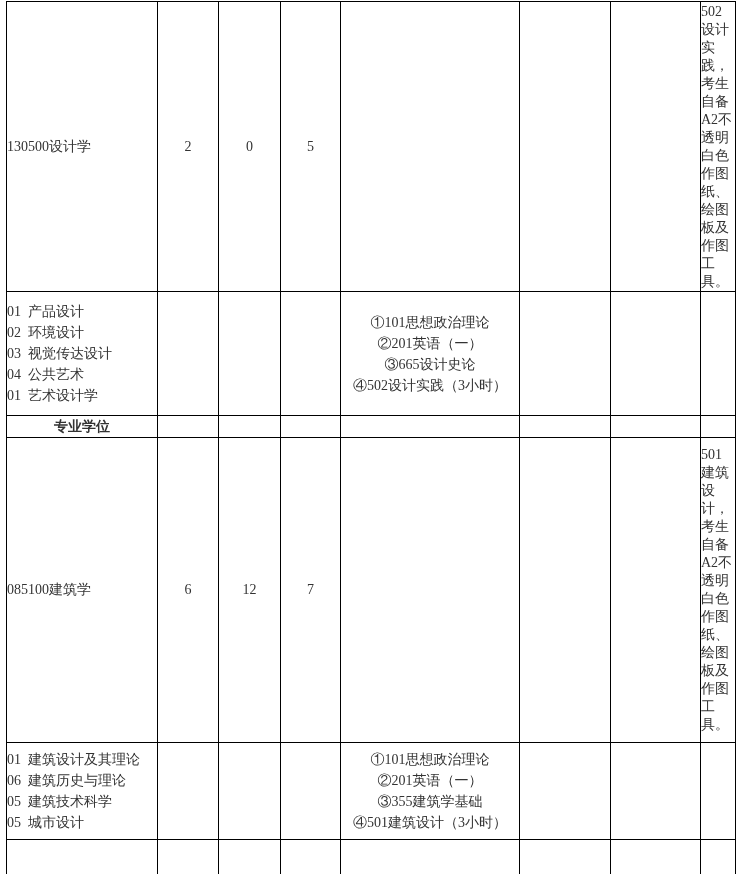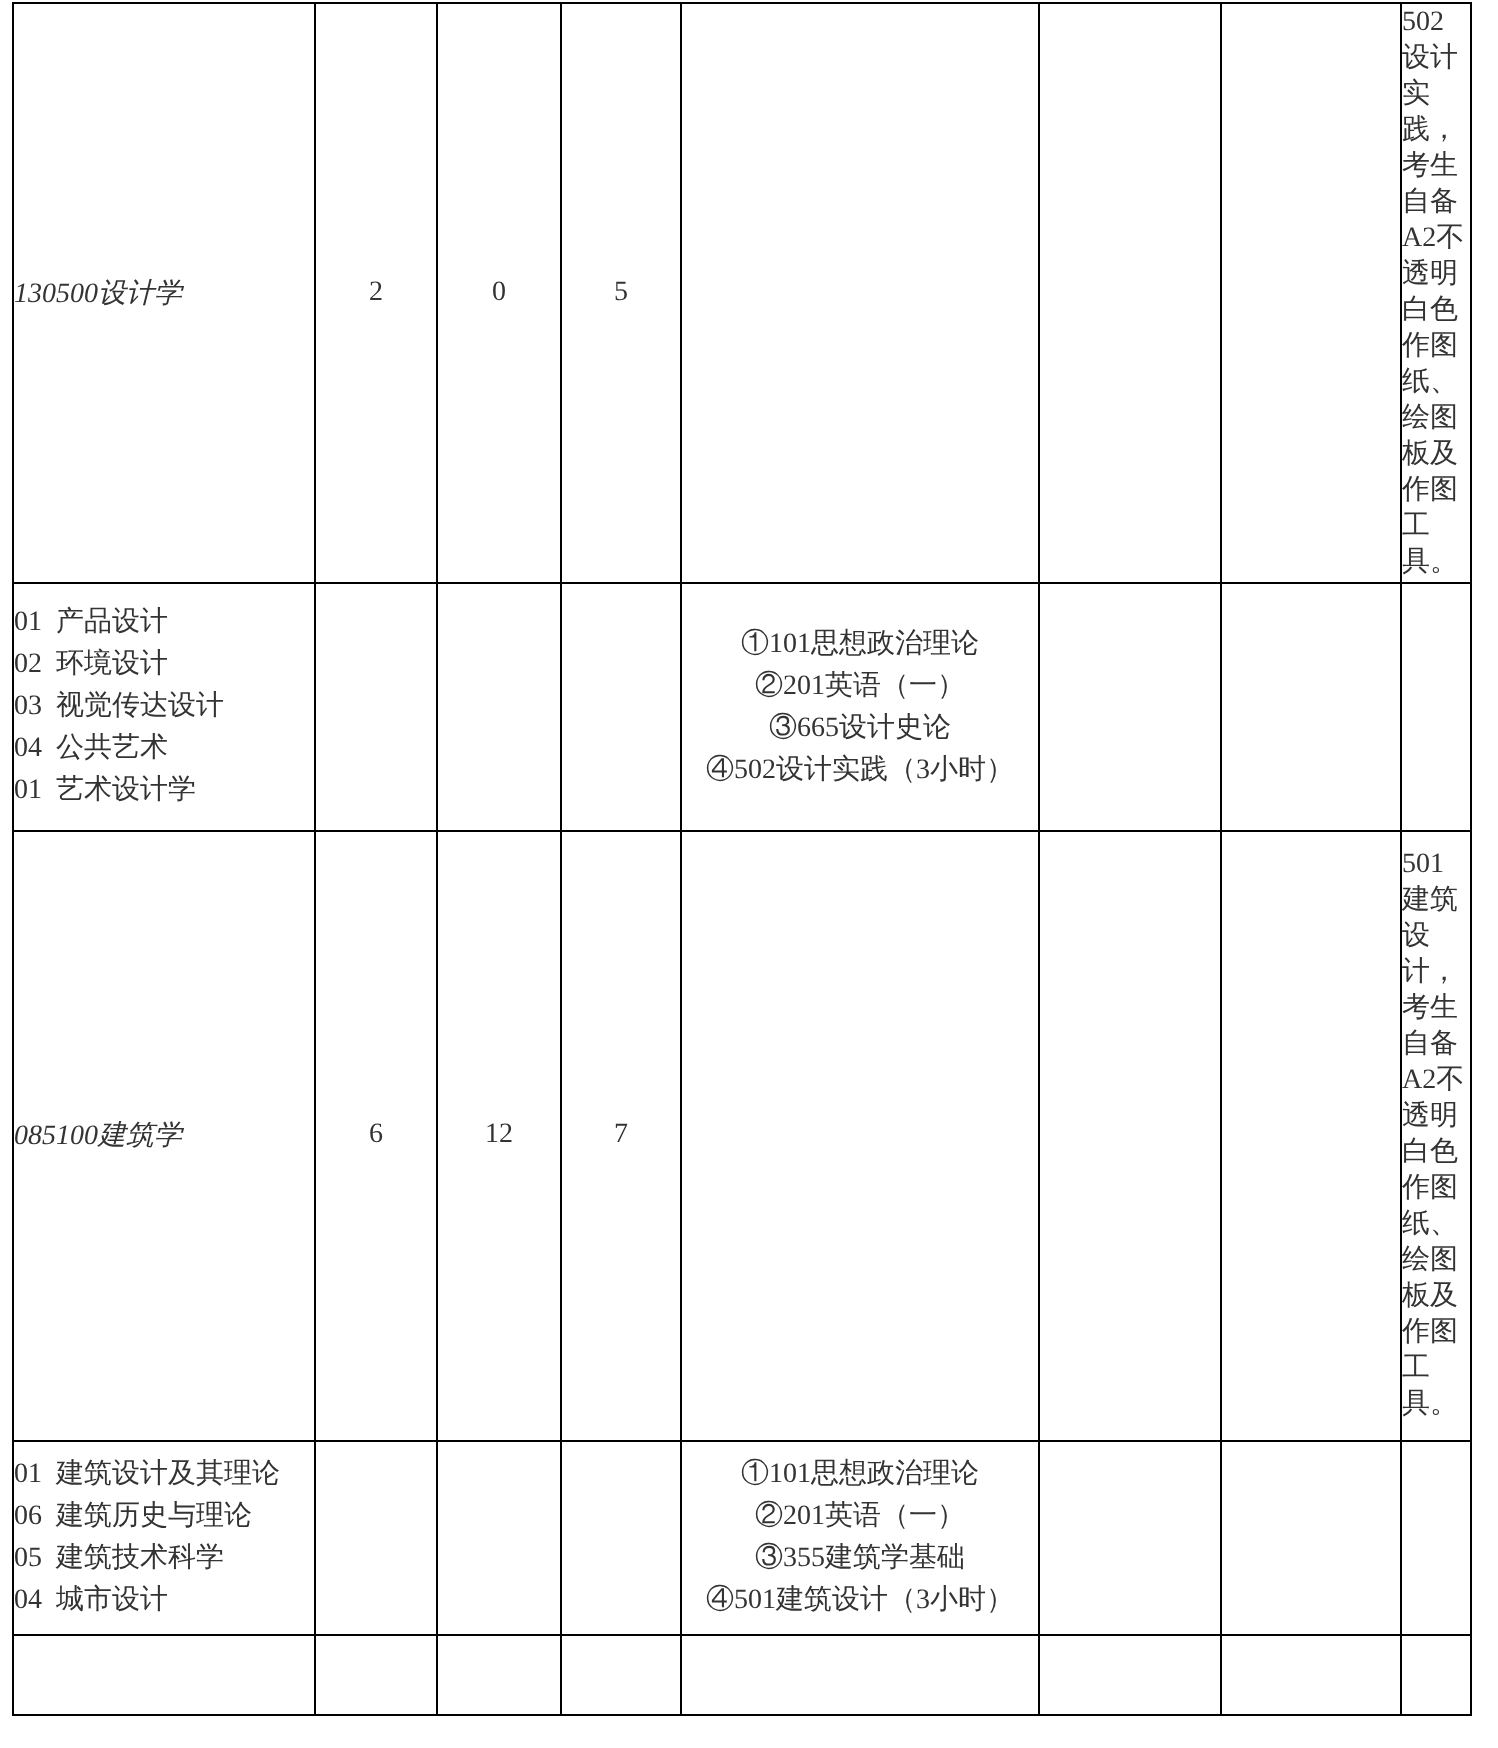--- a/index.html
+++ b/index.html
@@ -29,21 +29,20 @@
     font-size: 14px;
     overflow: hidden;
     vertical-align: middle;
     margin-left: 32px;
   }
   td.c-prog {
     padding-left: 2px;
     font-size: 15px;
     text-align: left;
     vertical-align: middle;
-    font-style: italic;
   }
   td.c-num {
     text-align: center;
     vertical-align: middle;
     font-size: 14px;
   }
   td.c-dirs {
     vertical-align: top;
     padding: 4px 2px 0 2px;
   }
@@ -115,40 +114,50 @@
           <div class="line">①101思想政治理论</div>
           <div class="line">②201英语（一）</div>
           <div class="line">③665设计史论</div>
           <div class="line">④502设计实践（3小时）</div>
         </td>
     <td></td>
     <td></td>
     <td></td>
   </tr>
 
+  <tr style="height:22px">
+    <td class="c-div">专业学位</td>
+    <td></td>
+    <td></td>
+    <td></td>
+    <td></td>
+    <td></td>
+    <td></td>
+    <td></td>
+  </tr>
 
   <tr style="height:305px">
     <td class="c-prog">
       <span>085100建筑学</span>
     </td>
     <td class="c-num">6</td>
     <td class="c-num">12</td>
     <td class="c-num">7</td>
     <td></td>
     <td></td>
     <td></td>
     <td class="c-remark">501建筑设计，考生自备A2不透明白色作图纸、绘图板及作图工具。</td>
   </tr>
 
   <tr style="height:97px">
     <td class="c-dirs">
           <div class="line">01  建筑设计及其理论</div>
           <div class="line">06  建筑历史与理论</div>
           <div class="line">05  建筑技术科学</div>
-          <div class="line">04  城市设计</div>
+          <div class="line">05  城市设计</div>
         </td>
     <td></td>
     <td></td>
     <td></td>
     <td class="c-exams">
           <div class="line">①101思想政治理论</div>
           <div class="line">②201英语（一）</div>
           <div class="line">③355建筑学基础</div>
           <div class="line">④501建筑设计（3小时）</div>
         </td>

